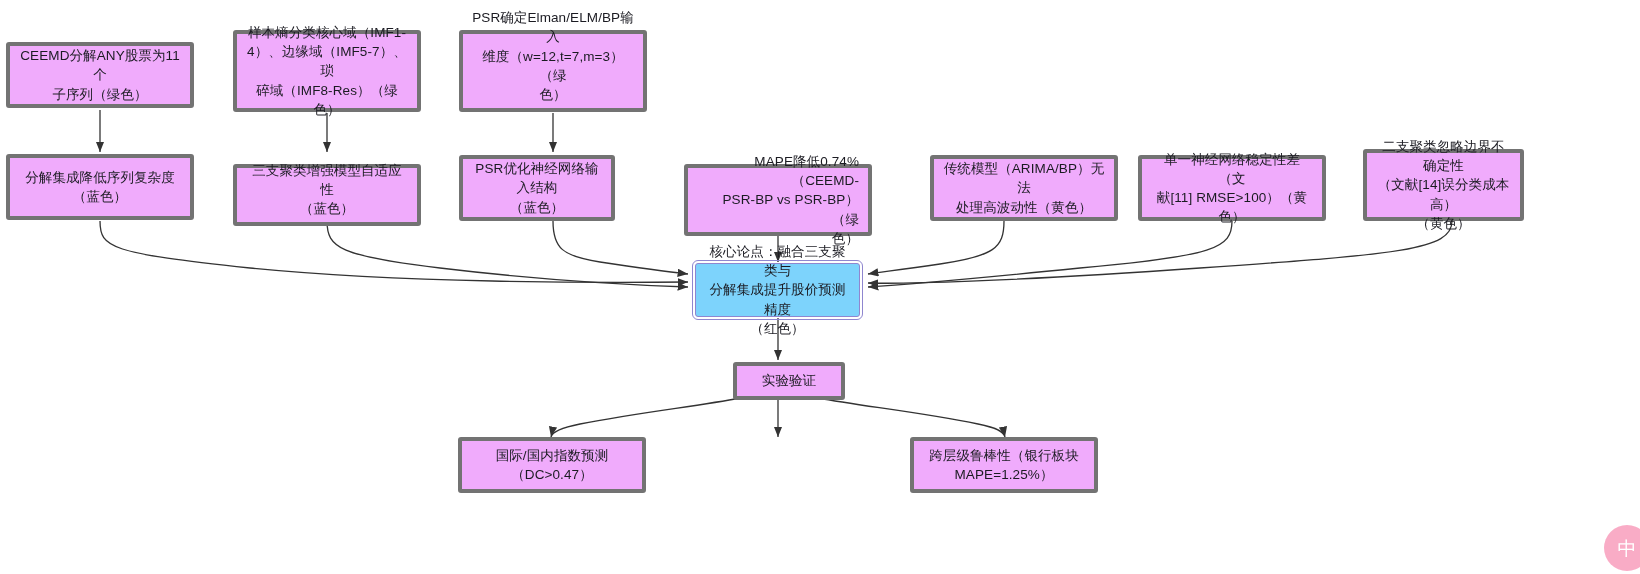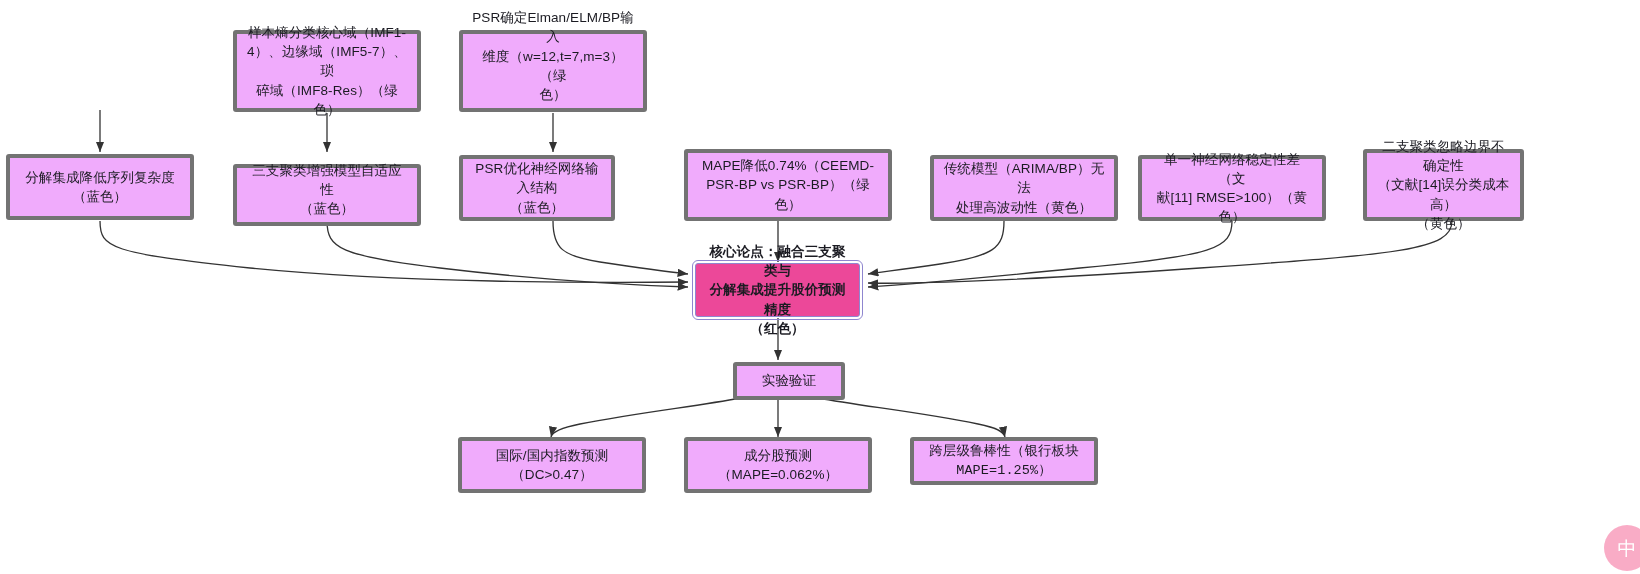--- a/index.html
+++ b/index.html
@@ -40,25 +40,25 @@
     line-height: 1.42;
     padding: 4px 9px;
     letter-spacing: 0.1px;
   }
   .node .label {
     display: block;
     width: 100%;
     white-space: pre-line;
   }
   .node.core {
-    background: #ec4899;
+    background: #7dd3fc;
     border: 1px solid #8F86CF;
     outline: 1px solid #8F86CF;
     outline-offset: 2px;
-    font-weight: 700;
+    font-weight: 400;
   }
   .watermark {
     position: absolute;
     width: 46px;
     height: 46px;
     border-radius: 50%;
     background: #F9A8C4;
     color: #ffffff;
     font-size: 19px;
     line-height: 1;
@@ -98,20 +98,24 @@
       <path d="M1452,221 C1452,250 1400,254 1200,268 C1000,282 900,284 868,283"></path>
 
       <path d="M778,318 L778,360"></path>
 
       <path d="M740,398 C700,406 640,412 580,424 C560,428 552,432 551,437"></path>
       <path d="M778,400 L778,437"></path>
       <path d="M818,398 C860,406 920,412 978,424 C998,428 1004,432 1005,437"></path>
     </g>
   </svg>
 
+  <div class="node" style="left:6px; top:42px; width:188px; height:66px;">
+    <span class="label">CEEMD分解ANY股票为11个
+子序列（绿色）</span>
+  </div>
 
   <div class="node" style="left:233px; top:30px; width:188px; height:82px;">
     <span class="label">样本熵分类核心域（IMF1-
 4）、边缘域（IMF5-7）、琐
 碎域（IMF8-Res）（绿色）</span>
   </div>
 
   <div class="node" style="left:459px; top:30px; width:188px; height:82px;align-items:flex-end;">
     <span class="label">PSR确定Elman/ELM/BP输入
 维度（w=12,t=7,m=3）（绿
@@ -126,21 +130,21 @@
   <div class="node" style="left:233px; top:164px; width:188px; height:62px;align-items:flex-end;">
     <span class="label">三支聚类增强模型自适应性
 （蓝色）</span>
   </div>
 
   <div class="node" style="left:459px; top:155px; width:156px; height:66px;">
     <span class="label">PSR优化神经网络输入结构
 （蓝色）</span>
   </div>
 
-  <div class="node" style="left:684px; top:149px; width:208px; height:72px;">
+  <div class="node" style="left:684px; top:164px; width:188px; height:72px;text-align:right;">
     <span class="label">MAPE降低0.74%（CEEMD-
 PSR-BP vs PSR-BP）（绿
 色）</span>
   </div>
 
   <div class="node" style="left:910px; top:155px; width:188px; height:66px;margin-left:20px;">
     <span class="label">传统模型（ARIMA/BP）无法
 处理高波动性（黄色）</span>
   </div>
 
@@ -163,26 +167,22 @@
 
   <div class="node" style="left:733px; top:362px; width:112px; height:38px;">
     <span class="label">实验验证</span>
   </div>
 
   <div class="node" style="left:458px; top:437px; width:188px; height:56px;">
     <span class="label">国际/国内指数预测
 （DC&gt;0.47）</span>
   </div>
 
-  <div class="node" style="left:684px; top:437px; width:188px; height:56px;">
-    <span class="label">成分股预测
-（MAPE=0.062%）</span>
-  </div>
 
-  <div class="node" style="left:910px; top:437px; width:188px; height:48px;font-family:Liberation Mono, monospace;">
+  <div class="node" style="left:910px; top:437px; width:188px; height:56px;">
     <span class="label">跨层级鲁棒性（银行板块
 MAPE=1.25%）</span>
   </div>
 
   <div class="watermark" style="left:1604px; top:525px;">
     <span>中</span>
   </div>
 
 </div>
 

